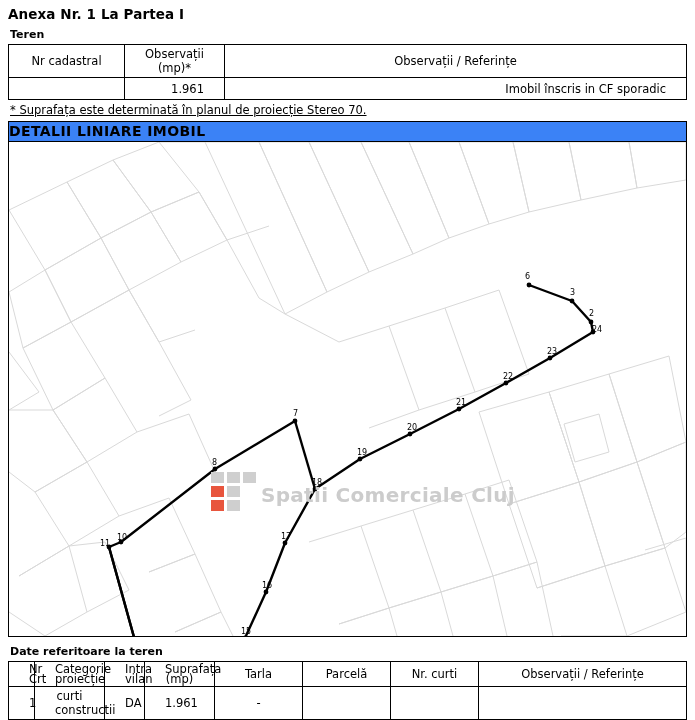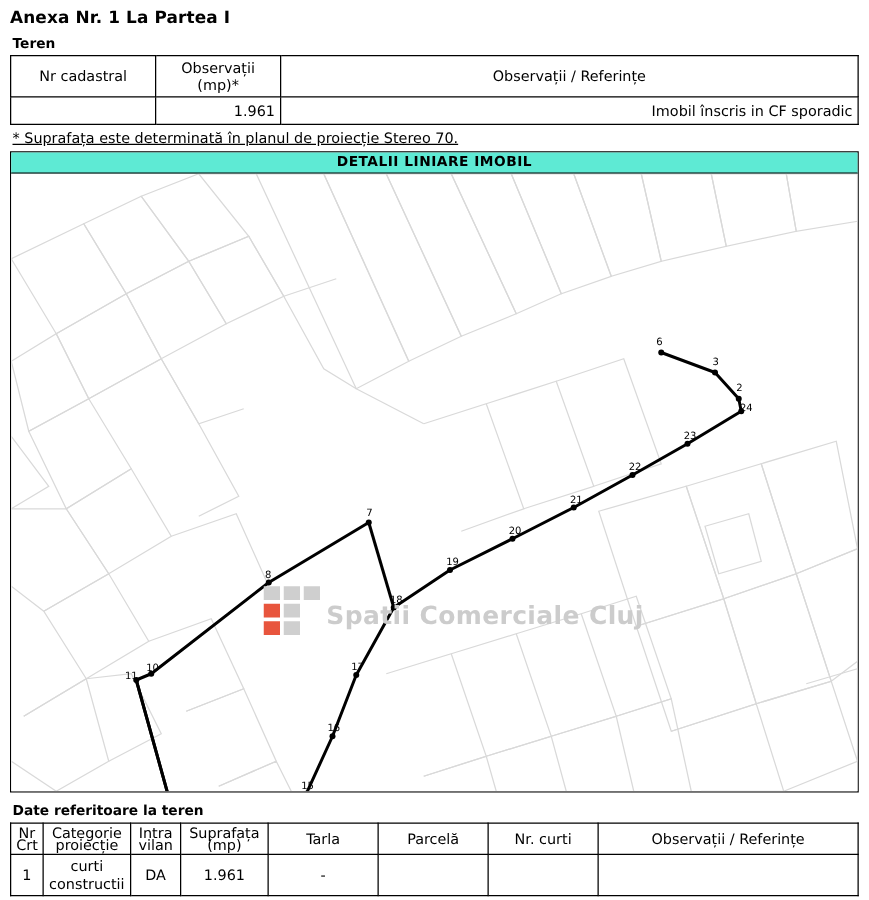--- a/index.html
+++ b/index.html
@@ -36,21 +36,21 @@
   }
   table.grid {
     border-collapse: collapse;
     width: 100%;
     table-layout: fixed;
   }
   table.grid th, table.grid td {
     border: 1px solid #000;
     font-size: 11.5px;
     font-weight: normal;
-    padding: 2px 4px;
+    padding: 2px 20px;
     height: 17px;
     vertical-align: middle;
   }
   table.grid th {
     text-align: center;
   }
   .c-center { text-align: center; }
   .c-right  { text-align: right; }
   .c-left   { text-align: right; }
   .note {
@@ -60,24 +60,24 @@
   }
   
   .map-wrap {
     position: relative;
     width: 679px;
     margin: 0 auto;
     border: 1px solid #000;
     box-sizing: border-box;
   }
   .map-banner {
-    background: #5eead4;
+    background: #3b82f6;
     border-bottom: 1px solid #000;
-    text-align: center;
-    font-size: 11px;
+    text-align: left;
+    font-size: 14px;
     font-weight: bold;
     letter-spacing: .4px;
     padding: 1px 0 2px 0;
     color: #000;
   }
   .map-canvas {
     position: relative;
     height: 494px;
     background: #ffffff;
     overflow: hidden;

